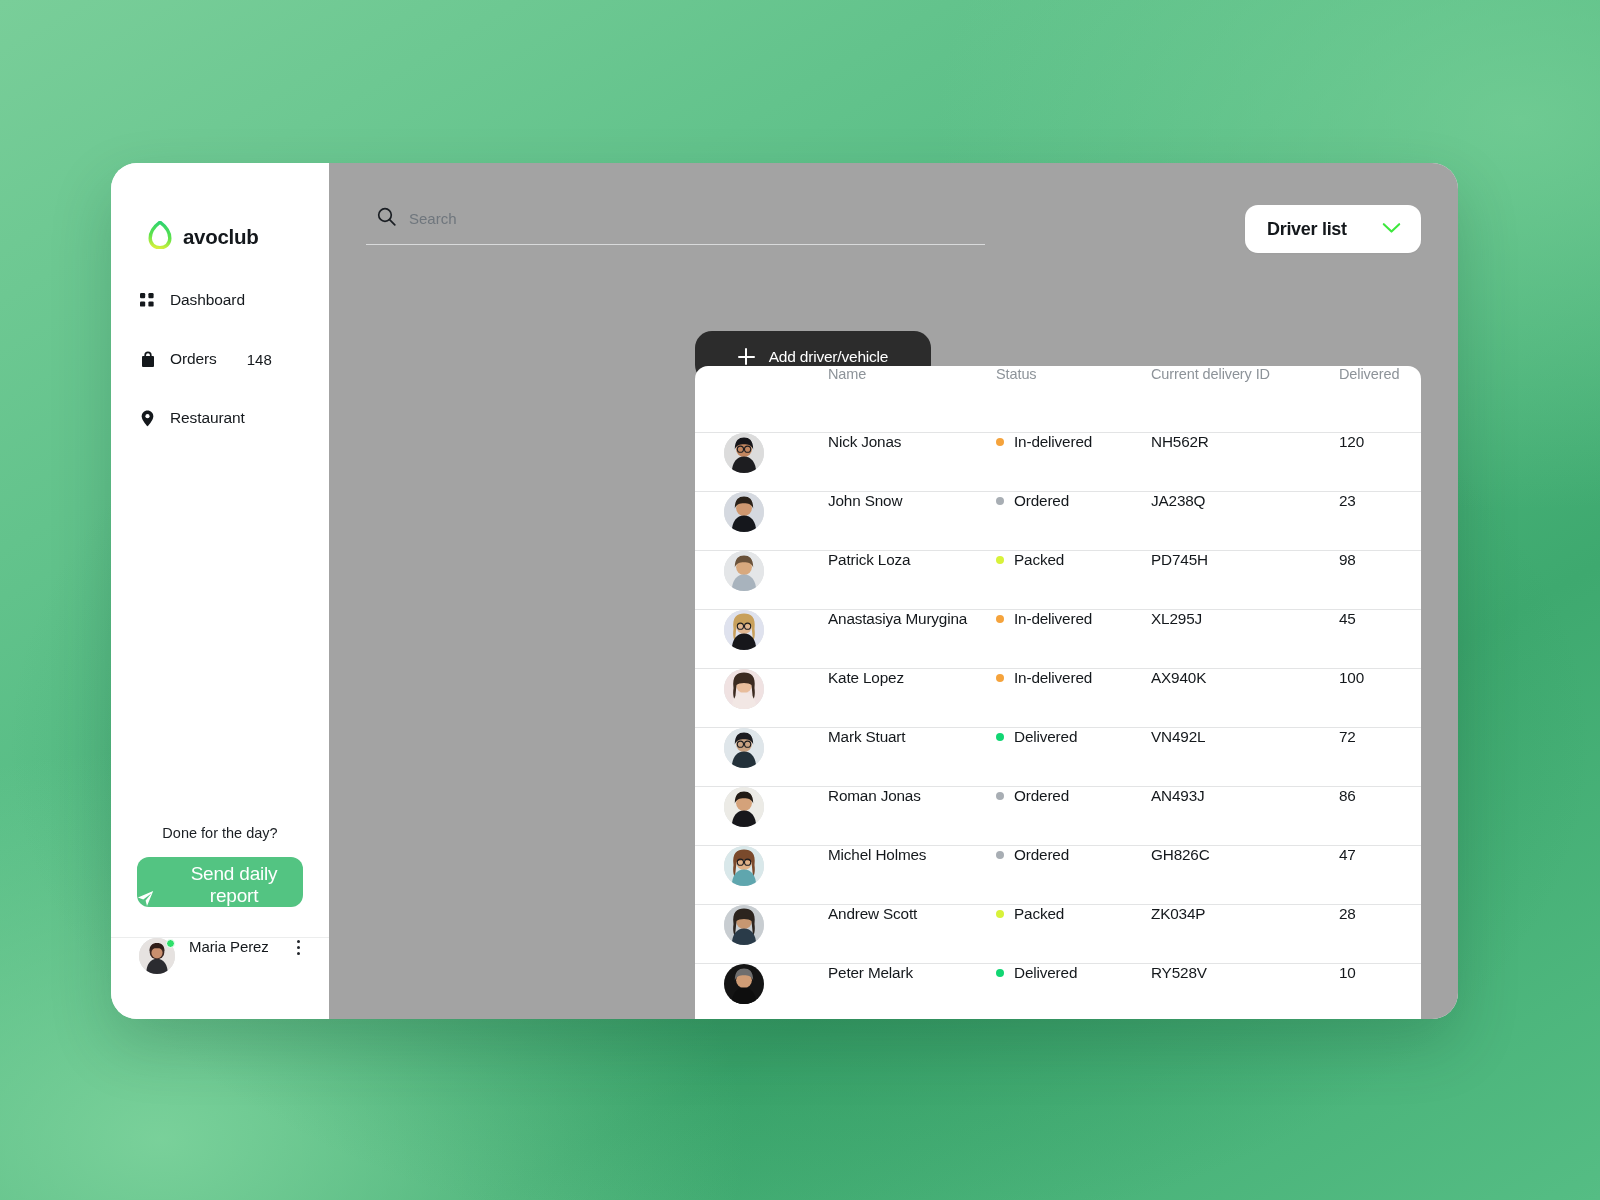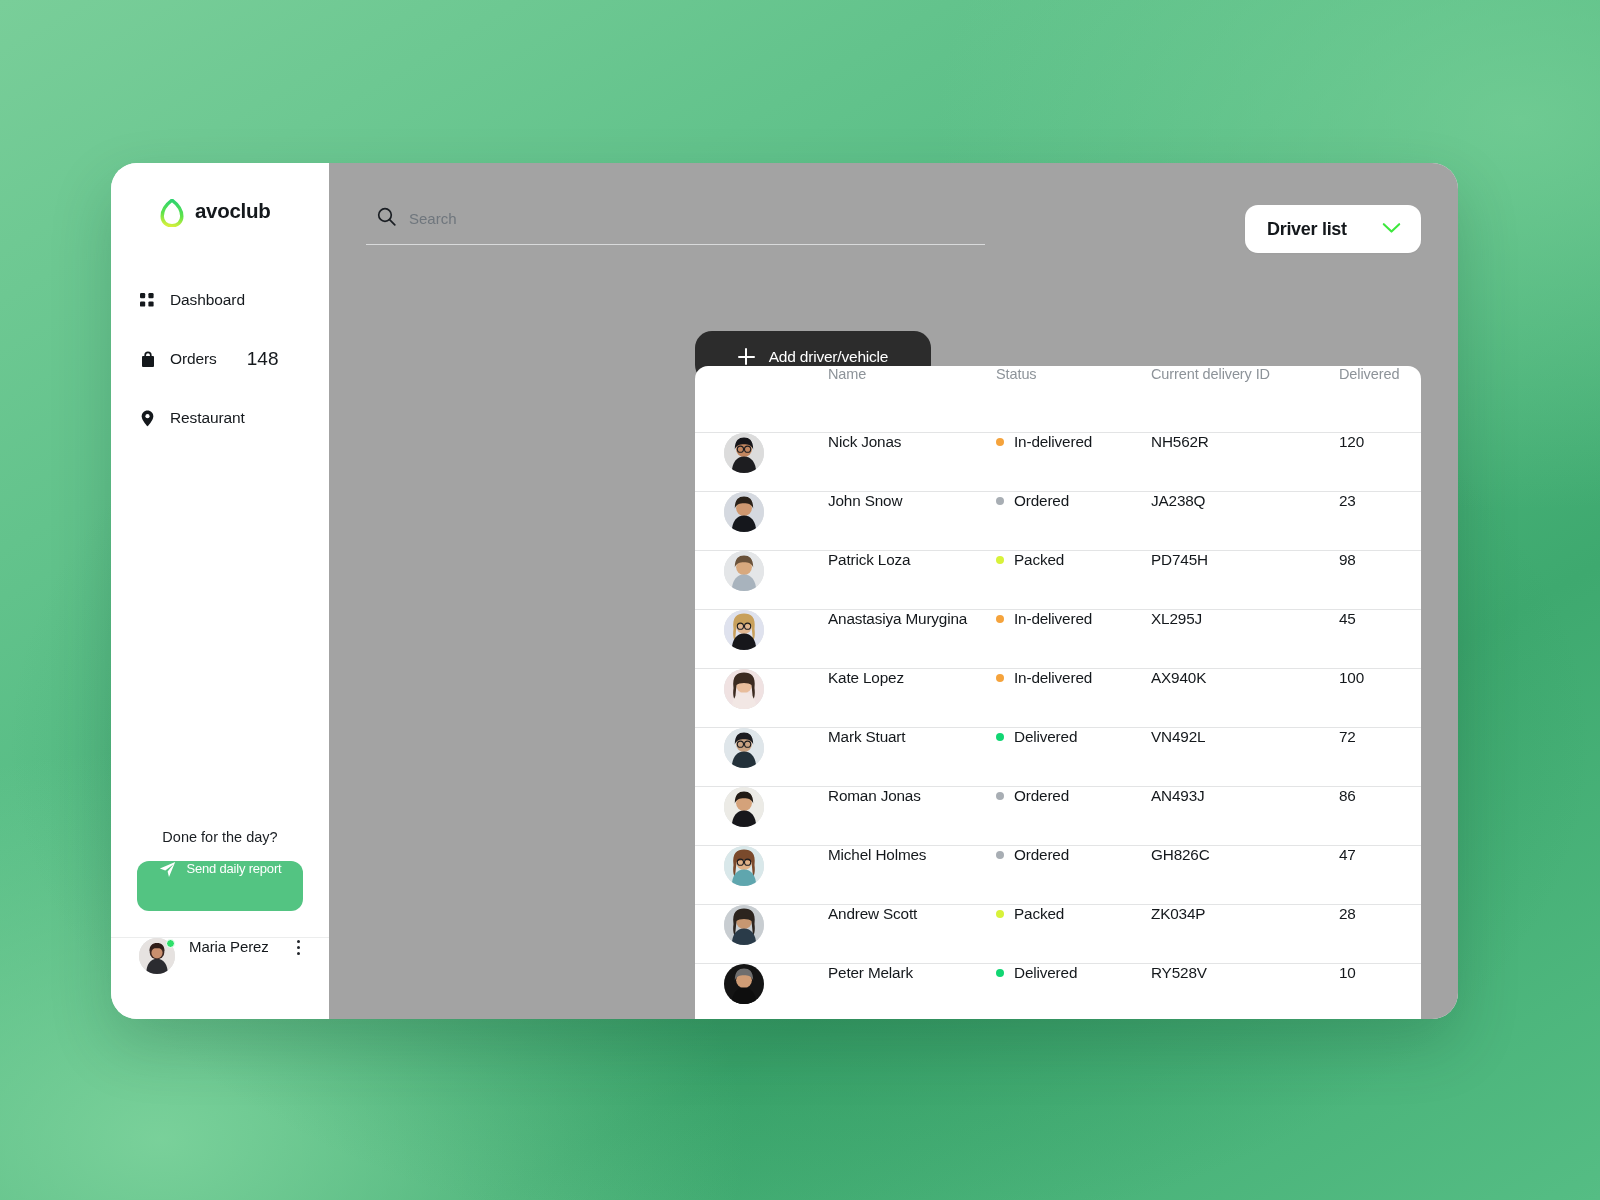--- a/index.html
+++ b/index.html
@@ -38,23 +38,23 @@
     width: 218px;
     flex: 0 0 218px;
     background: #ffffff;
     display: flex;
     flex-direction: column;
     position: relative;
   }
 
   .brand {
     display: flex;
-    align-items: flex-start;
+    align-items: flex-end;
     gap: 11px;
-    padding: 36px 0 0 49px;
+    padding: 36px 0 0 37px;
     height: 86px;
   }
   .brand-logo { width: 24px; height: 28px; display: block; }
   .brand-name {
     font-size: 20.5px;
     font-weight: bold;
     color: #14181c;
     letter-spacing: -0.3px;
   }
 
@@ -82,21 +82,21 @@
     justify-content: center;
     flex: 0 0 17px;
   }
   .nav-item .nav-icon svg { display: block; }
   .nav-label {
     font-size: 15.5px;
     color: #15191d;
     letter-spacing: -0.1px;
   }
   .nav-badge {
-    font-size: 19px;
+    font-size: 15px;
     color: #15191d;
     margin-left: 16px;
   }
 
   .nav-item.active {
     background: #e3fbdf;
     margin-bottom: 13px;
   }
   .nav-item.active .nav-label { color: #1ee81e; font-weight: normal; }
   .nav-item.active::after {
@@ -116,30 +116,30 @@
     text-align: center;
     padding: 0 0 26px 0;
   }
   .done-text {
     font-size: 14.5px;
     color: #1b1f24;
     margin-bottom: 16px;
   }
   .report-btn {
     display: inline-flex;
-    align-items: flex-start;
+    align-items: flex-end;
     justify-content: center;
     gap: 11px;
     width: 166px;
     height: 50px;
     background: #53c482;
     border: none;
     border-radius: 12px;
     color: #ffffff;
-    font-size: 13px;
+    font-size: 19px;
     font-family: inherit;
     cursor: pointer;
     letter-spacing: -0.2px;
   }
   .report-btn svg { display: block; }
 
   .profile-bar {
     border-top: 1px solid #eceded;
     height: 82px;
     display: flex;

